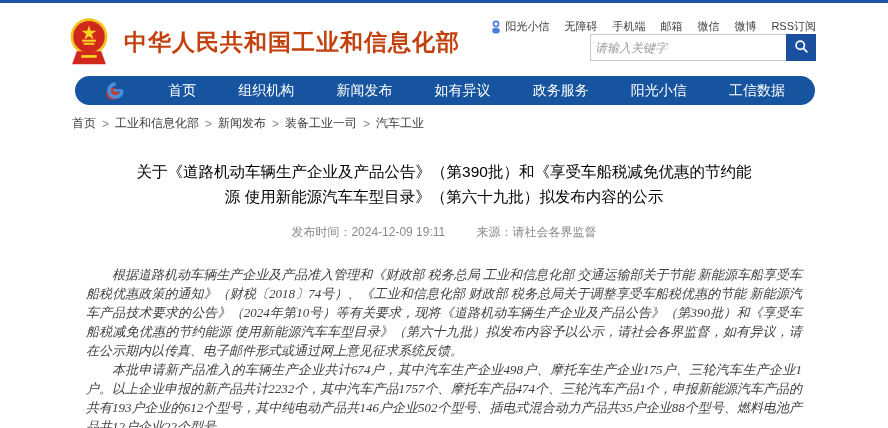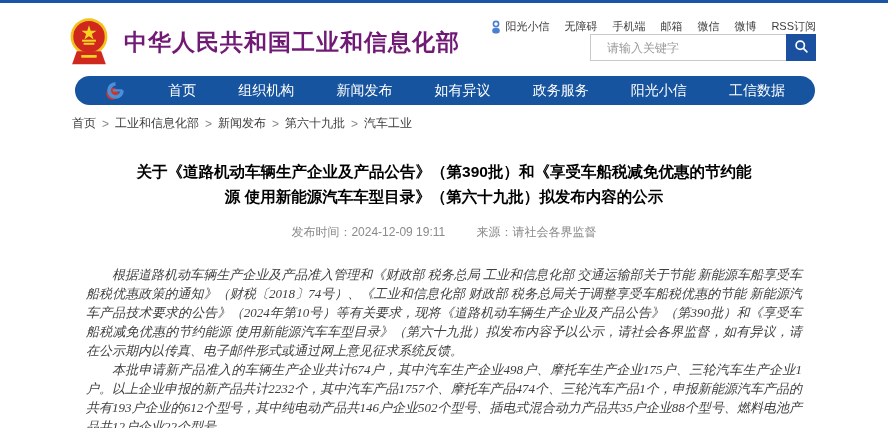--- a/index.html
+++ b/index.html
@@ -5,48 +5,48 @@
   * { margin:0; padding:0; box-sizing:border-box; }
   html,body { width:888px; height:428px; overflow:hidden; background:#fff;
     font-family:"Liberation Sans","DejaVu Sans",sans-serif; }
   .topline { height:3px; background:#1b55a5; }
 
   
   .header { display:flex; justify-content:space-between; align-items:flex-start;
     padding:13px 72px 8px 66px; }
   .brand { display:flex; align-items:center; gap:12px; cursor:pointer; }
   .emblem svg { width:46px; height:52px; display:block; }
-  .site-title { color:#701a75; font-size:23px; font-weight:bold; letter-spacing:1px; line-height:1.15; }
+  .site-title { color:#c2410c; font-size:23px; font-weight:bold; letter-spacing:1px; line-height:1.15; }
   .site-sub { color:#2565ae; font-size:10px; margin-top:4px; letter-spacing:.2px; }
   .header-right { display:flex; flex-direction:column; align-items:flex-end; padding-top:3px; }
   .utility { display:flex; gap:15px; font-size:11px; color:#3d3d3d; align-items:center; }
   .utility .ulink { cursor:pointer; display:flex; align-items:center; gap:3px; white-space:nowrap; }
   .mascot svg { width:12px; height:14px; display:block; }
   .searchbar { display:flex; }
   .search-input { width:196px; height:27px; border:1px solid #c9c9c9; border-right:none;
-    padding:0 16px; font-size:12px; color:#333; outline:none; }
+    padding:0 4px; font-size:12px; color:#333; outline:none;font-style:italic; }
   .search-input::placeholder { color:#9a9a9a; }
   .search-btn { width:30px; height:27px; background:#1b4fa0; border:none; cursor:pointer;
     display:flex; align-items:center; justify-content:center; }
 
   
   .nav { margin-left:75px; width:740px; height:29px; background:#17549f; border-radius:15px;
     display:flex; align-items:center; justify-content:space-between; padding:0 30px; }
   .nav-item { color:#fff; font-size:14px; cursor:pointer; white-space:nowrap; }
   .nav-logo { cursor:pointer; display:flex; align-items:center; }
   .nav-logo svg { width:21px; height:21px; display:block; }
 
   
   .breadcrumb { margin:10px 0 0 72px; font-size:12px; color:#3c3c3c; display:flex; gap:6px; align-items:center; }
   .crumb { cursor:pointer; }
   .crumb-sep { color:#888; }
 
   
   .article-title { margin:27px auto 0; max-width:620px; text-align:center; color:#000;
-    font-size:15.5px; font-weight:bold; line-height:25px; }
+    font-size:15.5px; font-weight:normal; line-height:25px; }
   .article-meta { margin-top:15px; text-align:center; font-size:12px; color:#8a8a8a; }
   .article-meta span { margin:8px 14px; }
   .article-body { width:716px; margin:24px auto 0;
     font-family:"Liberation Serif","DejaVu Serif",serif;
     font-size:13px; line-height:19px; color:#3f3f3f; text-align:justify; }
   .article-body p { text-indent:2em;font-style:italic; }
 </style>
 </head>
 <body>
 
@@ -132,21 +132,21 @@
   <span class="nav-item">工信数据</span>
 </nav>
 
 <div class="breadcrumb">
   <span class="crumb">首页</span>
   <span class="crumb-sep">&gt;</span>
   <span class="crumb">工业和信息化部</span>
   <span class="crumb-sep">&gt;</span>
   <span class="crumb">新闻发布</span>
   <span class="crumb-sep">&gt;</span>
-  <span class="crumb">第六十九批</span>
+  <span class="crumb">装备工业一司</span>
   <span class="crumb-sep">&gt;</span>
   <span class="crumb">汽车工业</span>
 </div>
 
 <main>
   <h1 class="article-title">关于《道路机动车辆生产企业及产品公告》（第390批）和《享受车船税减免优惠的节约能源 使用新能源汽车车型目录》（第六十九批）拟发布内容的公示</h1>
   <div class="article-meta">
     <span>发布时间：2024-12-09 19:11</span>
     <span>来源：请社会各界监督</span>
   </div>

